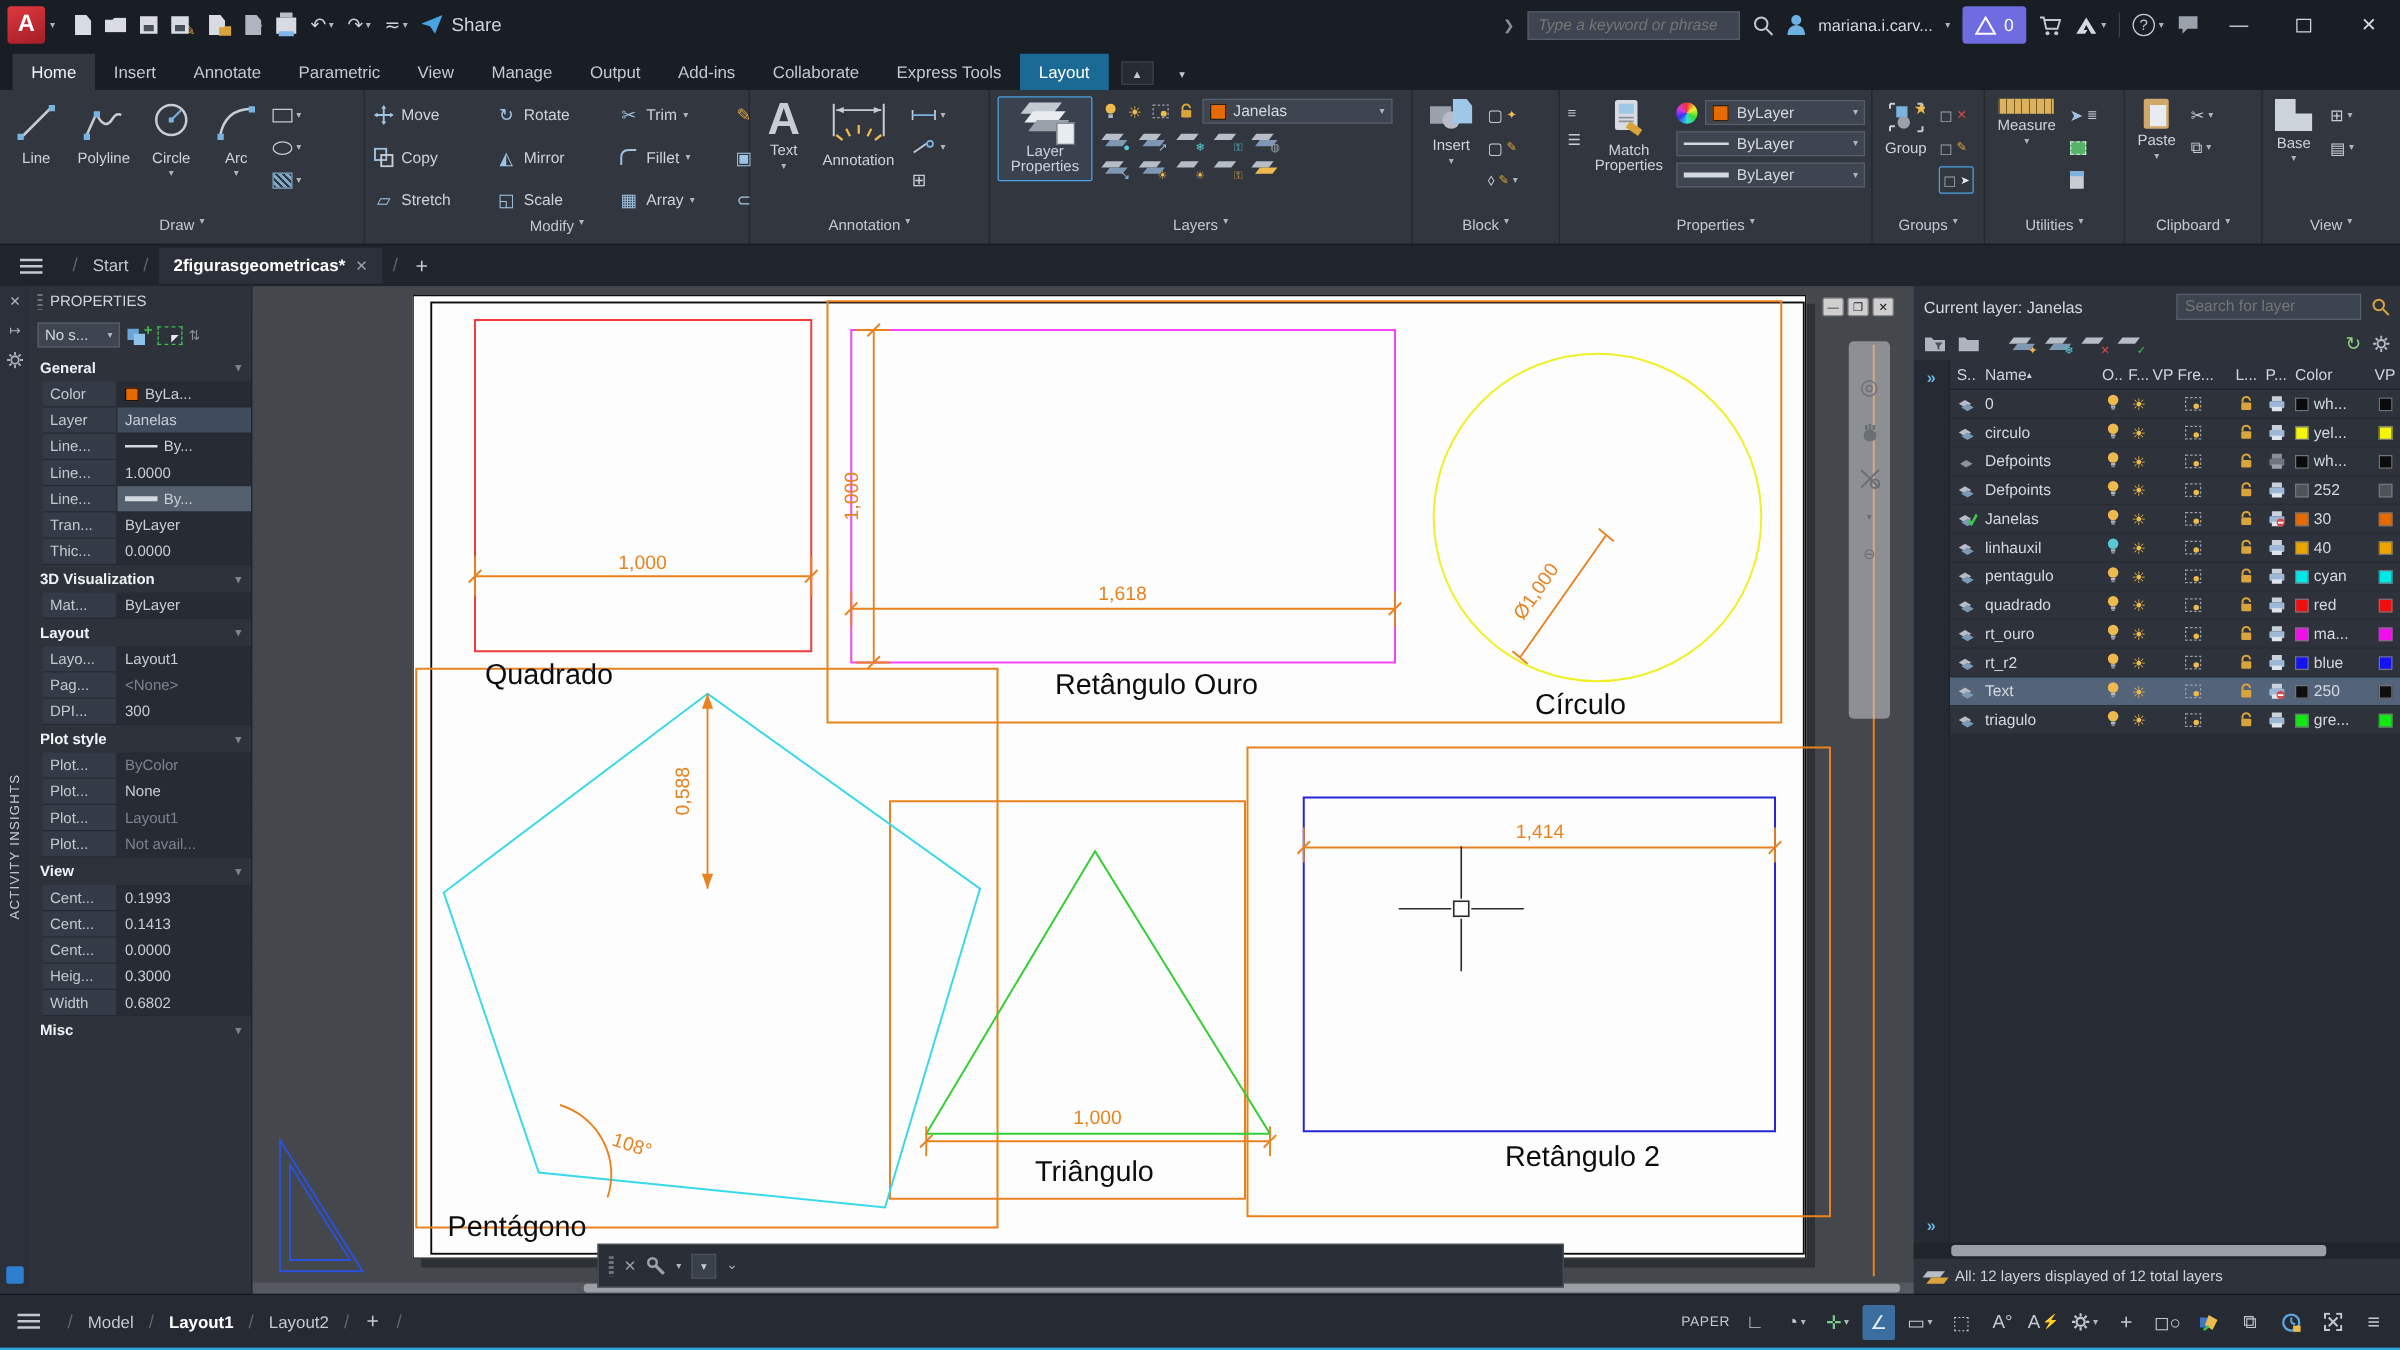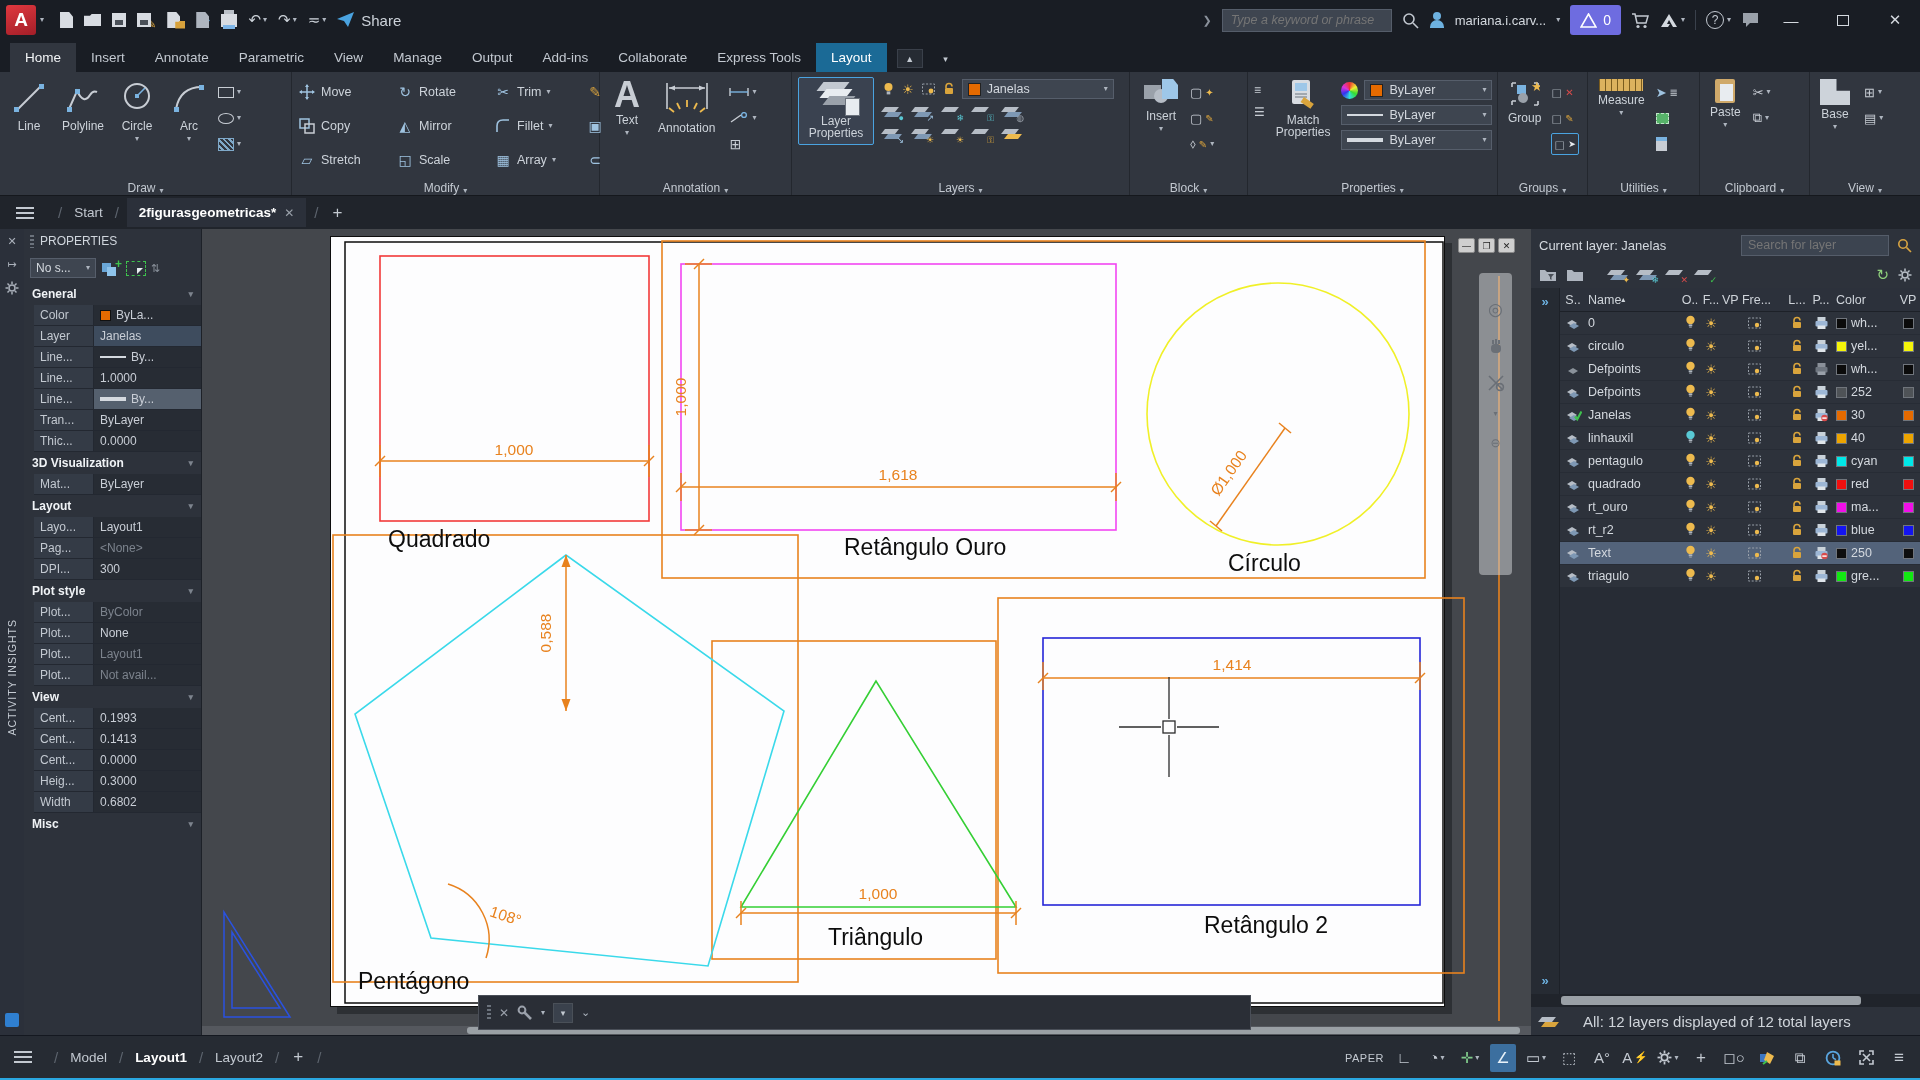--- a/index.html
+++ b/index.html
@@ -36,21 +36,21 @@
   
   #ribbontabs{position:absolute;left:0;top:40px;width:1920px;height:32px;background:#191d24;display:flex;align-items:flex-end;padding-left:10px}
   .rtab{padding:7px 15px;font-size:13.5px;color:#c3c9d1}
   .rtab.active{background:#31363f;color:#f2f4f6}
   .rtab.layout{background:#1b6a96;color:#fff}
   .collapsebtn{margin-left:10px;margin-bottom:4px;width:26px;height:19px;background:#262b33;border:1px solid #3a404a;color:#c3c9d1;font-size:9px;display:flex;align-items:center;justify-content:center}
   
   #ribbon{position:absolute;left:0;top:72px;width:1920px;height:124px;background:#31363f;border-bottom:1px solid #15181d;display:flex}
   .rpanel{height:100%;border-right:1px solid #23272e;position:relative;display:flex;flex-direction:column}
   .rpanel-body{flex:1;display:flex;align-items:flex-start;padding:5px 6px 0 6px;gap:6px}
-  .rpanel-label{height:22px;display:flex;align-items:flex-end;justify-content:center;gap:4px;font-size:12px;color:#c3c9d1}
+  .rpanel-label{height:22px;display:flex;align-items:flex-start;justify-content:center;gap:4px;font-size:12px;color:#c3c9d1}
   .bigbtn{display:flex;flex-direction:column;align-items:center;gap:2px;font-size:12px;color:#cdd3da;padding:2px 4px;text-align:center}
   .minicol{display:flex;flex-direction:column;gap:4px;padding-top:4px}
   .minibtn{display:flex;align-items:center;gap:3px;color:#aeb5bf;font-size:13px;height:22px}
   .mrow{display:flex;align-items:center;gap:5px;height:28px;color:#cdd3da;font-size:12.5px}
   .mico{width:18px;text-align:center;color:#9fc3e0;font-size:14px}
   .hatchsq{width:16px;height:13px;background:repeating-linear-gradient(45deg,#31363f 0 2px,#7fa9c9 2px 4px);border:1px solid #7fa9c9}
   .combo{height:20px;background:#3e4550;border:1px solid #565e6b;display:flex;align-items:center;font-size:12.5px;color:#d4d9df;padding:0 5px;gap:6px}
   .sw-or{width:13px;height:13px;background:#e56a00;border:1px solid #222}
   .lwline{width:52px;height:2px;background:#d4d9df}
   .lwline.thick{height:4px}
@@ -138,21 +138,21 @@
   .c-l{width:22px;display:flex;justify-content:center}
   .c-p{width:26px;display:flex;justify-content:center}
   .c-color{width:63px;display:flex;align-items:center;gap:4px;padding-left:2px}
   .c-vp{width:22px;display:flex;justify-content:center}
   .lhead .c-vpf{justify-content:flex-start}
   .sw{width:11px;height:11px;border:1px solid #70757c;display:inline-block;flex:none}
   .sunic{color:#edba4e;font-size:13px}
   .lp-filler{flex:1;background:#272c35}
   .lp-scroll{height:13px;background:#20242b;position:relative}
   .lp-scroll .thumb{position:absolute;left:30px;top:2px;width:300px;height:9px;background:#9aa0a6;border-radius:3px}
-  .lp-status{height:28px;display:flex;align-items:center;gap:24px;padding:0 8px;font-size:15px;color:#cfd4da}
+  .lp-status{height:28px;display:flex;align-items:center;gap:5px;padding:0 8px;font-size:12px;color:#cfd4da}
   
   #statusbar{position:absolute;left:0;top:1035px;width:1920px;height:43px;background:#262b33;border-top:1px solid #141820;display:flex;align-items:center;color:#c3c9d1;font-size:13.5px}
   .sb-right{position:absolute;right:8px;top:0;height:43px;display:flex;align-items:center;gap:7px}
   .sbic{min-width:26px;height:28px;display:flex;align-items:center;justify-content:center;gap:2px;color:#c3c9d1;font-size:15px;border-radius:2px}
   .sbic.blue{background:#3c6f9f;color:#e8f2fa}
   .sb-tab{padding:0 4px}
   .sb-tab.active{font-weight:bold;color:#fff}
 </style>
 </head>
 <body>

